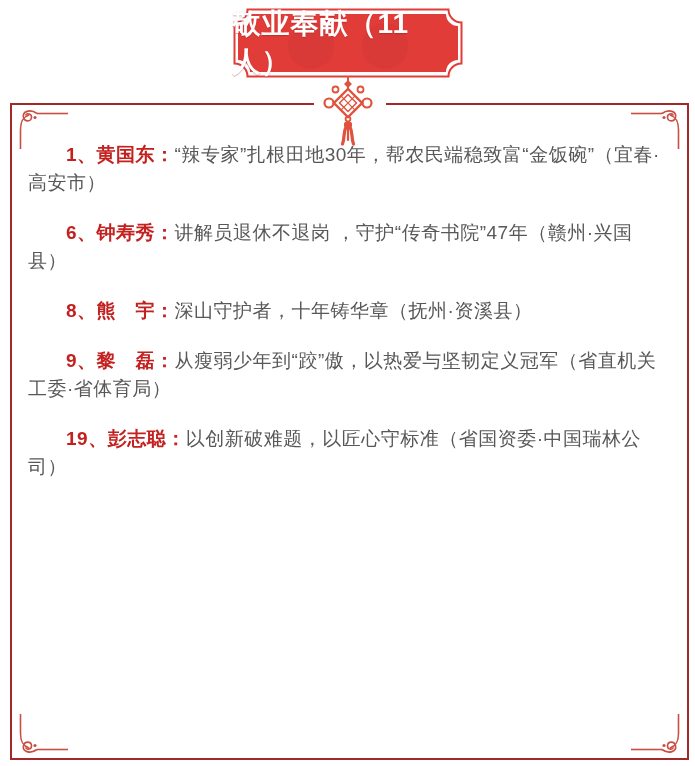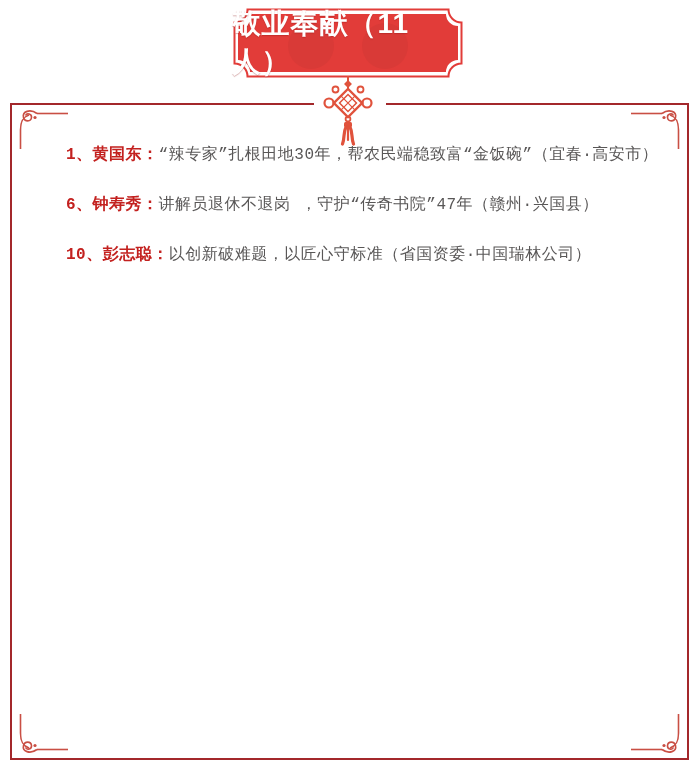--- a/index.html
+++ b/index.html
@@ -41,25 +41,24 @@
   .corner { position:absolute; width:54px; height:42px; z-index:3; pointer-events:none; }
   .corner.tl { top:3px; left:3px; }
   .corner.tr { top:3px; right:3px; transform:scaleX(-1); }
   .corner.bl { bottom:3px; left:3px; transform:scaleY(-1); }
   .corner.br { bottom:3px; right:3px; transform:scale(-1,-1); }
 
   
   .list { padding:36px 16px 0 16px; }
   .item {
     margin:0 0 22px 0;
-    font-size:16px; line-height:28px;
+    font-size:19px; line-height:28px;
     color:var(--body-text,#595757);
     text-indent:38px;
     letter-spacing:.5px;
-    font-family:Liberation Mono, monospace;
   }
   .item .red { color:var(--name-red,#c3211f); font-weight:bold; }
 </style>
 </head>
 <body>
 
 <div class="banner">
   <svg viewBox="0 0 230 70" aria-hidden="true">
     <path d="M14.5 1.5 H215.5 A13 13 0 0 0 228.5 14.5 V55.5 A13 13 0 0 0 215.5 68.5 H14.5 A13 13 0 0 0 1.5 55.5 V14.5 A13 13 0 0 0 14.5 1.5 Z" fill="#ffffff" stroke="#e23c39" stroke-width="2"></path>
     <path d="M17 6 H213 A12 12 0 0 0 225 18 V52 A12 12 0 0 0 213 64 H17 A12 12 0 0 0 5 52 V18 A12 12 0 0 0 17 6 Z" fill="#e23c39"></path>
@@ -120,16 +119,18 @@
       <path d="M53 5.5 H22"></path>
       <path d="M22 5.5 C15 .5 7 3.5 8.5 9.5 C9.6 14 16 14 16.5 9.5 C16.9 6 12 4.5 10.5 7.5"></path>
       <path d="M5.5 41 V22 C5.5 13 8 9 14 7"></path>
     </g>
     <circle cx="20" cy="9.5" r="1.6" fill="#c94f44"></circle>
   </svg>
 
   <div class="list">
     <p class="item"><span class="red">1、</span><span class="red">黄国东：</span><span>“辣专家”扎根田地30年，帮农民端稳致富“金饭碗”（宜春·高安市）</span></p>
     <p class="item"><span class="red">6、</span><span class="red">钟寿秀：</span><span>讲解员退休不退岗 ，守护“传奇书院”47年（赣州·兴国县）</span></p>
-    <p class="item"><span class="red">10、</span><span class="red">彭志聪：</span><span>以创新破难题，以匠心守标准（省国资委·中国瑞林公司）</span></p>
+    <p class="item"><span class="red">8、</span><span class="red">熊　宇：</span><span>深山守护者，十年铸华章（抚州·资溪县）</span></p>
+    <p class="item"><span class="red">9、</span><span class="red">黎　磊：</span><span>从瘦弱少年到“跤”傲，以热爱与坚韧定义冠军（省直机关工委·省体育局）</span></p>
+    <p class="item"><span class="red">19、</span><span class="red">彭志聪：</span><span>以创新破难题，以匠心守标准（省国资委·中国瑞林公司）</span></p>
 
   </div>
 </div>
 
 </body></html>

